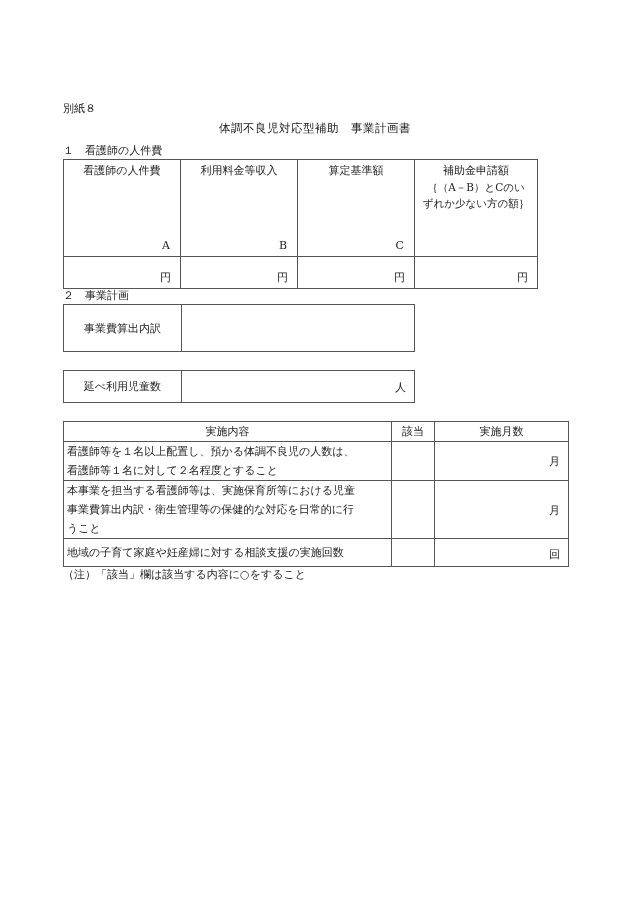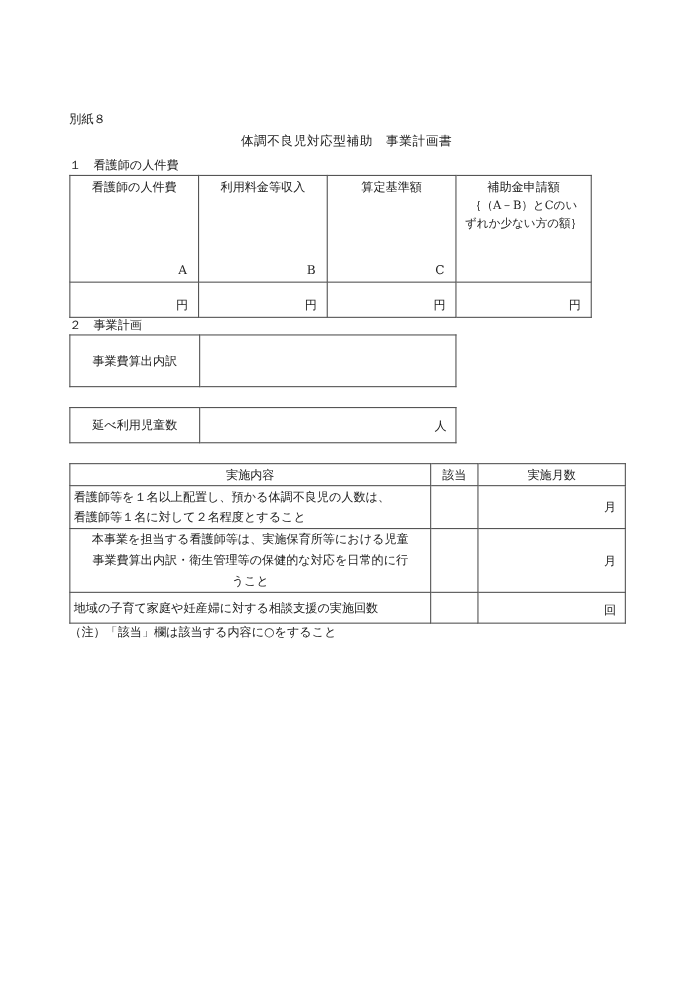--- a/index.html
+++ b/index.html
@@ -123,21 +123,21 @@
     <td style="height:37px;">
       <div>看護師等を１名以上配置し、預かる体調不良児の人数は、</div>
           <div>看護師等１名に対して２名程度とすること</div>
     </td>
     <td></td>
     <td>
           <span class="unit">月</span>
         </td>
   </tr>
   <tr>
-    <td style="height:57px;text-align:center;">
+    <td style="height:57px;">
       <div>本事業を担当する看護師等は、実施保育所等における児童</div>
           <div>事業費算出内訳・衛生管理等の保健的な対応を日常的に行</div>
           <div>うこと</div>
     </td>
     <td></td>
     <td>
           <span class="unit">月</span>
         </td>
   </tr>
   <tr>

